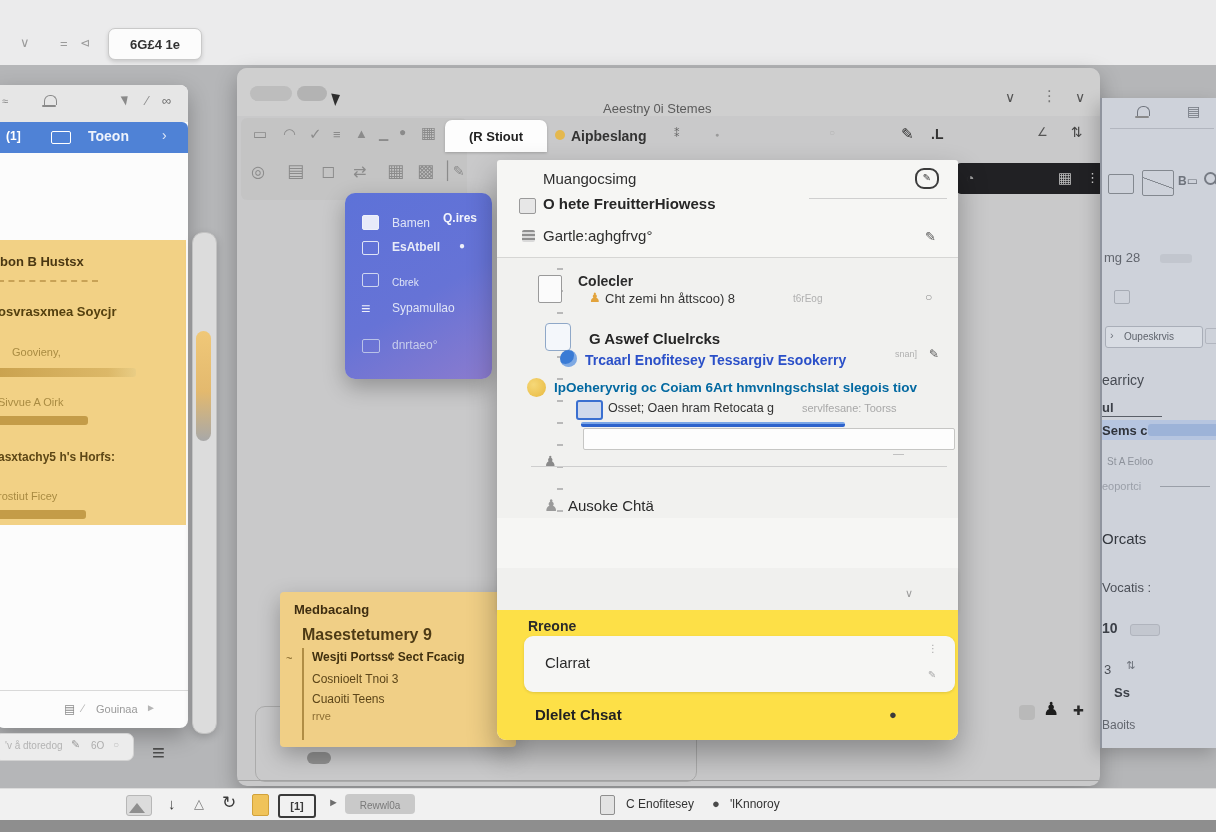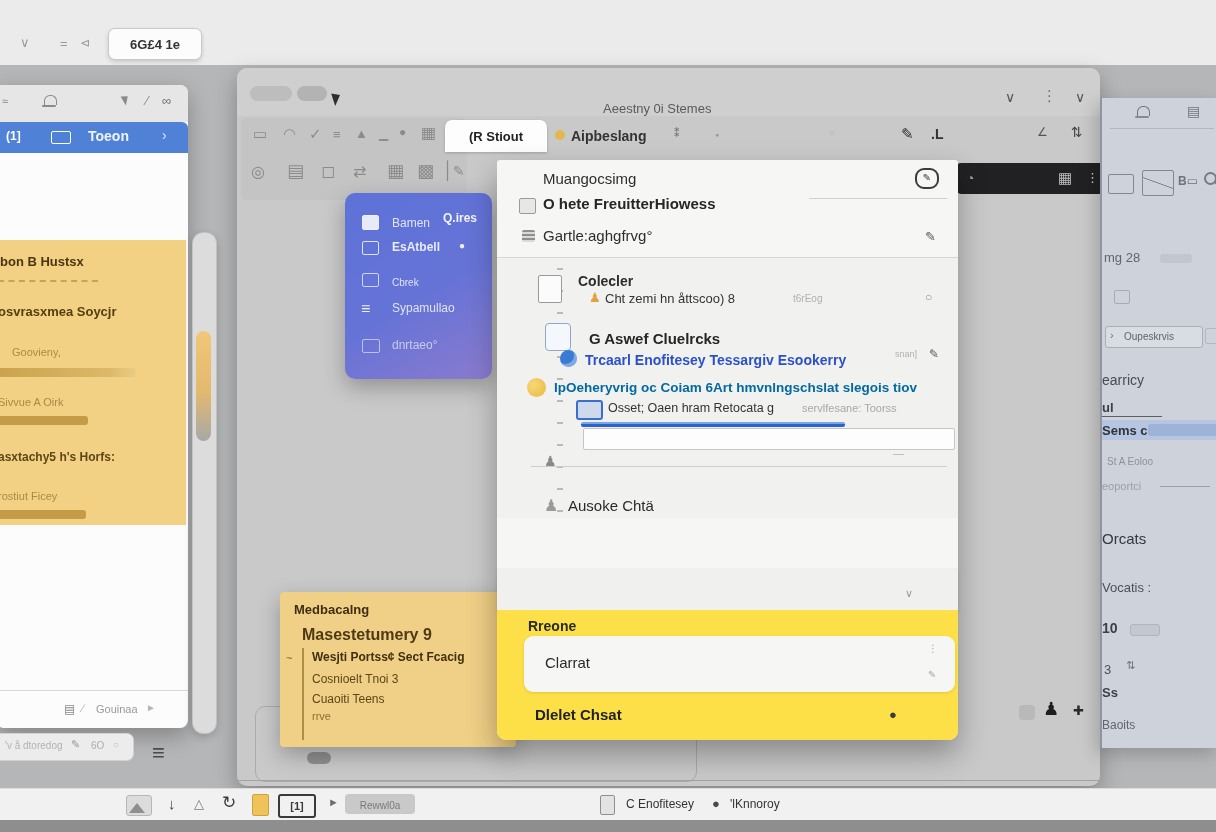--- a/index.html
+++ b/index.html
@@ -252,21 +252,21 @@
     <div class="bar" style="left:46px;top:326px;width:70px;height:12px;background:#9db3d8;"></div>
     <span class="abs nw" style="left:5px;top:358px;font-size:10px;color:#8d929b;">St A Eoloo</span>
     <span class="abs nw" style="left:0px;top:382px;font-size:11px;color:#9a9fa8;">eoportci</span>
     <div class="hairline" style="left:58px;top:388px;width:50px;background:#9a9fa8;"></div>
     <span class="abs nw" style="left:0px;top:432px;font-size:15px;color:#34383f;">Orcats</span>
     <span class="abs nw" style="left:0px;top:482px;font-size:13px;color:#4c5058;">Vocatis :</span>
     <span class="abs nw" style="left:0px;top:522px;font-size:14px;color:#3c4048;font-weight:bold;">10</span>
     <div class="bar" style="left:28px;top:526px;width:28px;height:10px;background:#c3c7cf;border:1px solid #b0b4bd;"></div>
     <span class="abs nw" style="left:2px;top:564px;font-size:13px;color:#4c5058;">3</span>
     <span class="ic" style="left:24px;top:562px;font-size:11px;color:#6e737c;">⇅</span>
-    <span class="abs nw" style="left:0px;top:587px;font-size:13px;color:#3c4048;font-weight:bold;">Ss</span>
+    <span class="abs nw" style="left:12px;top:587px;font-size:13px;color:#3c4048;font-weight:bold;">Ss</span>
     <span class="abs nw" style="left:0px;top:620px;font-size:12px;color:#62666e;">Baoits</span>
   </div>
 
   <div class="abs" style="left:0;top:788px;width:1216px;height:32px;background:#f1f1f1;border-top:1px solid #dcdcdc;">
     <div class="abs" style="left:126px;top:6px;width:24px;height:19px;background:#dcdcdc;border:1px solid #b7b7b7;border-radius:3px;overflow:hidden;">
       <div style="position:absolute;left:2px;bottom:2px;width:0;height:0;border-left:8px solid transparent;border-right:8px solid transparent;border-bottom:10px solid #8f8f8f;"></div>
     </div>
     <span class="ic" style="left:168px;top:7px;font-size:15px;color:#3f3f3f;font-weight:bold;">↓</span>
     <span class="ic" style="left:194px;top:8px;font-size:13px;color:#7c7c7c;">△</span>
     <span class="ic" style="left:222px;top:5px;font-size:17px;color:#3a3a3a;">↻</span>

